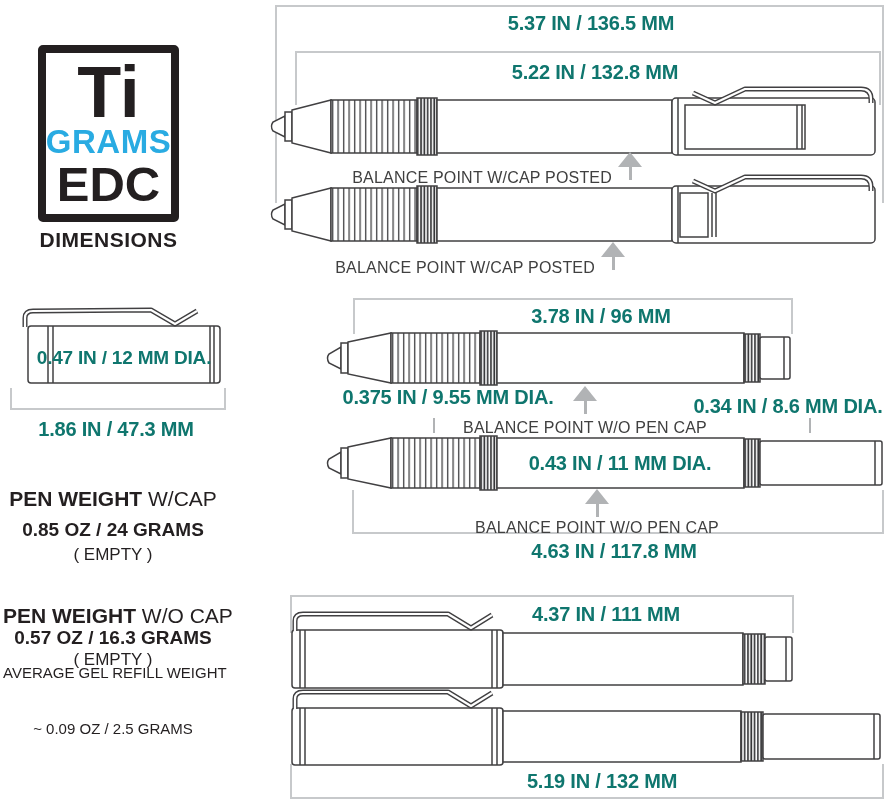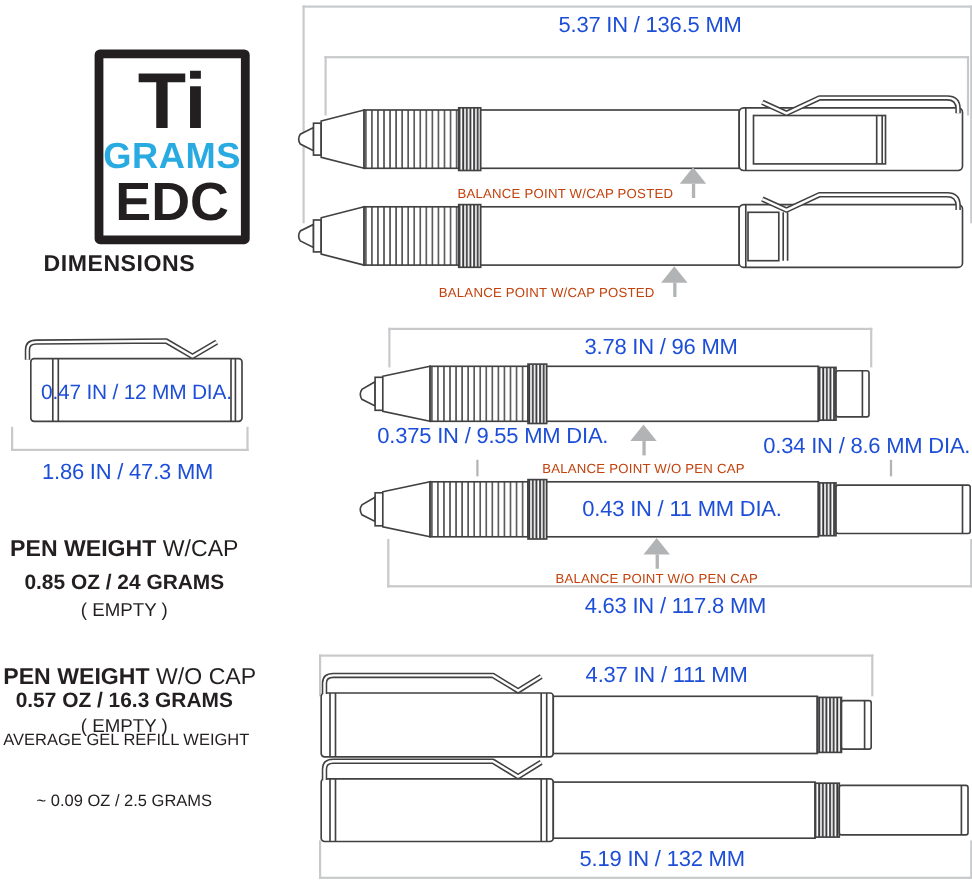--- a/index.html
+++ b/index.html
@@ -3,37 +3,37 @@
 <meta charset="utf-8">
 <style>
   html,body{margin:0;padding:0;background:#fff;}
   .canvas{position:relative;width:884px;height:800px;background:#fff;overflow:hidden;
           font-family:"Liberation Sans",sans-serif;color:#231f20;}
   
   .brk{position:absolute;border:0 solid #c7c9cb;}
   .brk-top{border-top-width:2px;border-left-width:2px;border-right-width:2px;}
   .brk-bottom{border-bottom-width:2px;border-left-width:2px;border-right-width:2px;}
   
-  .dim{position:absolute;font-weight:normal;font-size:20px;letter-spacing:-0.2px;
-       text-align:center;color:#1d4ed8;white-space:nowrap;}
+  .dim{position:absolute;font-weight:bold;font-size:20px;letter-spacing:-0.2px;
+       text-align:center;color:#0f766e;white-space:nowrap;}
   .dim-sm{font-size:19px;}
   
-  .bal{position:absolute;font-size:12px;letter-spacing:0.2px;color:#c2410c;white-space:nowrap;}
+  .bal{position:absolute;font-size:16px;letter-spacing:0.2px;color:#404040;white-space:nowrap;}
   .t-right{text-align:right;}
   .t-center{text-align:center;}
   
   .arrow{position:absolute;width:24px;}
   .arrow .head{width:0;height:0;border-left:12px solid transparent;border-right:12px solid transparent;
                border-bottom:15px solid #b1b3b5;}
   .arrow .stem{width:3px;height:13px;background:#b1b3b5;margin:0 auto;}
   .tick{position:absolute;width:2px;height:15px;background:#b1b3b5;}
   
   .logo-box{position:absolute;left:38px;top:45px;width:141px;height:177px;box-sizing:border-box;
             border:8px solid #231f20;border-radius:5px;background:#fff;display:flex;flex-direction:column;
-            align-items:center;justify-content:center;margin-left:48px;}
+            align-items:center;justify-content:center;}
   .logo-ti{font-weight:bold;font-size:72px;line-height:64px;color:#231f20;}
   .logo-arto{font-weight:bold;font-size:33px;line-height:36px;color:#29abe2;letter-spacing:0.5px;}
   .logo-edc{font-weight:bold;font-size:49px;line-height:48px;color:#231f20;}
   .logo-caption{position:absolute;left:8px;top:228px;width:201px;text-align:center;
                 font-weight:bold;font-size:21px;letter-spacing:0.5px;color:#231f20;}
   
   .wt{position:absolute;left:3px;width:220px;text-align:center;white-space:nowrap;}
   .wt-title{font-size:21px;}
   .wt-title b{font-weight:bold;}
   .wt-title span.rest{font-weight:normal;}
@@ -204,20 +204,21 @@
     <line class="ln" x1="212" y1="23" x2="212" y2="80"></line>
     <rect class="body" x="218" y="26" width="238" height="51"></rect>
     <rect x="456" y="27" width="22" height="49" fill="url(#d6)" stroke="#414042" stroke-width="1.5"></rect>
     <rect class="body" x="478" y="29" width="117" height="45" rx="2"></rect>
     <line class="ln" x1="589" y1="29" x2="589" y2="74"></line>
     <path d="M10,24 L10,14 Q10,7 18,7 L163,7 L186,21 L207,8" fill="none" stroke="#414042" stroke-width="5" stroke-linejoin="round"></path>
     <path d="M10,24 L10,14 Q10,7 18,7 L163,7 L186,21 L207,8" fill="none" stroke="#ffffff" stroke-width="2.2" stroke-linejoin="round"></path>
   </svg>
 
   <div class="dim" style="left:441px;top:12px;width:300px;">5.37 IN / 136.5 MM</div>
+  <div class="dim" style="left:445px;top:61px;width:300px;">5.22 IN / 132.8 MM</div>
   <div class="dim" style="left:451px;top:305px;width:300px;">3.78 IN / 96 MM</div>
   <div class="dim dim-sm" style="left:24px;top:347px;width:200px;">0.47 IN / 12 MM DIA.</div>
   <div class="dim" style="left:16px;top:418px;width:200px;">1.86 IN / 47.3 MM</div>
   <div class="dim" style="left:323px;top:386px;width:250px;">0.375 IN / 9.55 MM DIA.</div>
   <div class="dim" style="left:663px;top:395px;width:250px;">0.34 IN / 8.6 MM DIA.</div>
   <div class="dim" style="left:495px;top:452px;width:250px;">0.43 IN / 11 MM DIA.</div>
   <div class="dim" style="left:464px;top:540px;width:300px;">4.63 IN / 117.8 MM</div>
   <div class="dim" style="left:456px;top:603px;width:300px;">4.37 IN / 111 MM</div>
   <div class="dim" style="left:452px;top:770px;width:300px;">5.19 IN / 132 MM</div>
 

